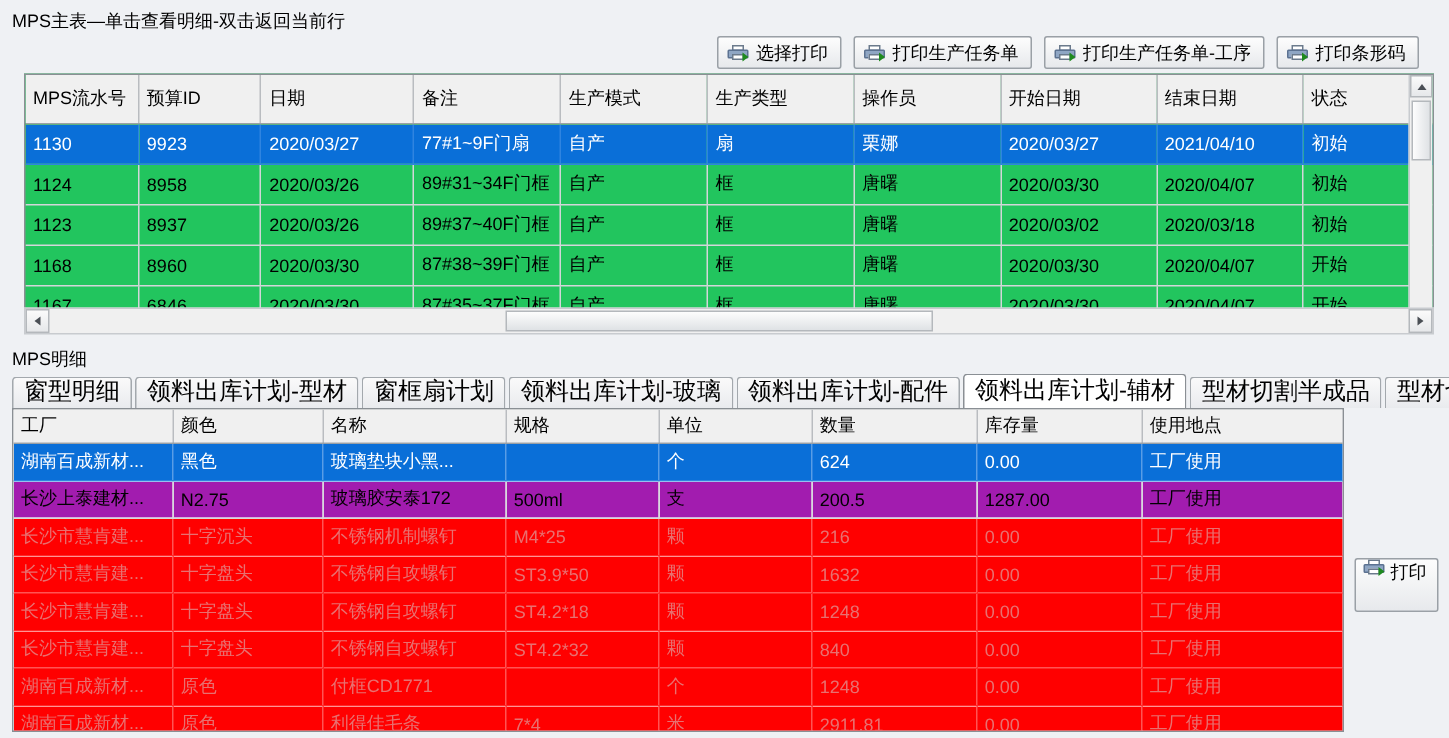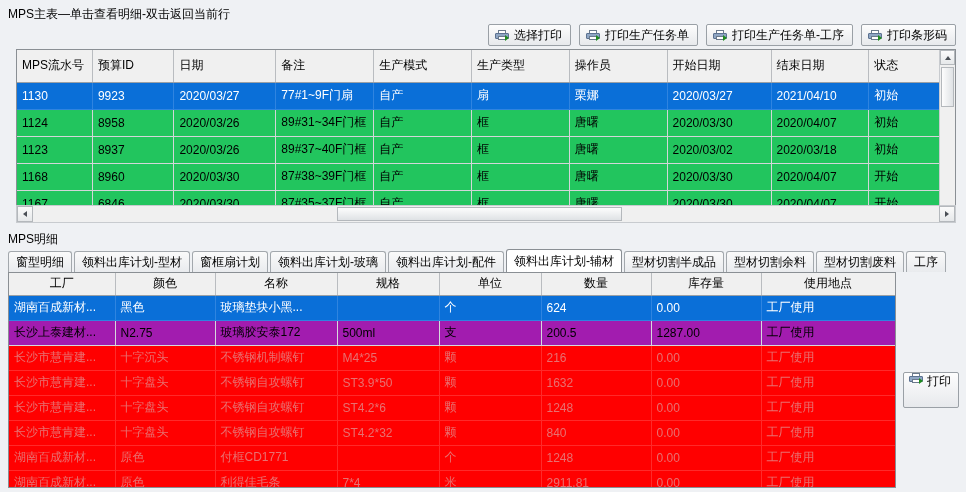--- a/index.html
+++ b/index.html
@@ -25,21 +25,21 @@
     background: #eff1f4;
   }
   .top-title {
     position: absolute;
     left: 2px; top: 2px;
     font-size: 12px;
     color: #000;
   }
   .btn-row {
     position: absolute;
-    right: 4px; top: 20px;
+    right: 14px; top: 20px;
     display: flex;
     gap: 8px;
   }
   .tbtn {
     display: flex;
     align-items: center;
     gap: 5px;
     height: 22px;
     padding: 0 8px 0 6px;
     background: linear-gradient(#fdfdfd, #e7e9ec);
@@ -213,21 +213,21 @@
     left: 8px; top: 250px;
     width: 950px; height: 22px;
     display: flex;
     align-items: flex-end;
     gap: 2px;
   }
   .tab {
     height: 21px;
     padding: 0 7px;
     line-height: 20px;
-    font-size: 12px;
+    font-size: 16px;
     color: #000;
     background: linear-gradient(#fafafa,#e9ebee);
     border: 1px solid #a3a8ad;
     border-bottom: none;
     border-radius: 3px 3px 0 0;
     white-space: nowrap;
     cursor: default;
   }
   .tab.active {
     background: #fff;
@@ -251,21 +251,21 @@
     width: 100%;
   }
   table.dgrid th {
     background: #f0f0f0;
     border-right: 1px solid #b9bcc0;
     border-bottom: 1px solid #9aa0a6;
     font-weight: normal;
     font-size: 12px;
     height: 22px;
     padding: 0 5px;
-    text-align: center;
+    text-align: left;
     color: #000;
   }
   table.dgrid td {
     border-right: 1px solid #d6d9dc;
     border-bottom: 1px solid #d6d9dc;
     height: 25px;
     padding: 0 5px;
     font-size: 12px;
     white-space: nowrap;
     overflow: hidden;
@@ -532,21 +532,21 @@
           <td>ST3.9*50</td>
           <td>颗</td>
           <td>1632</td>
           <td>0.00</td>
           <td>工厂使用</td>
         </tr>
         <tr class="r-red">
           <td>长沙市慧肯建...</td>
           <td>十字盘头</td>
           <td>不锈钢自攻螺钉</td>
-          <td>ST4.2*6</td>
+          <td>ST4.2*18</td>
           <td>颗</td>
           <td>1248</td>
           <td>0.00</td>
           <td>工厂使用</td>
         </tr>
         <tr class="r-red">
           <td>长沙市慧肯建...</td>
           <td>十字盘头</td>
           <td>不锈钢自攻螺钉</td>
           <td>ST4.2*32</td>

